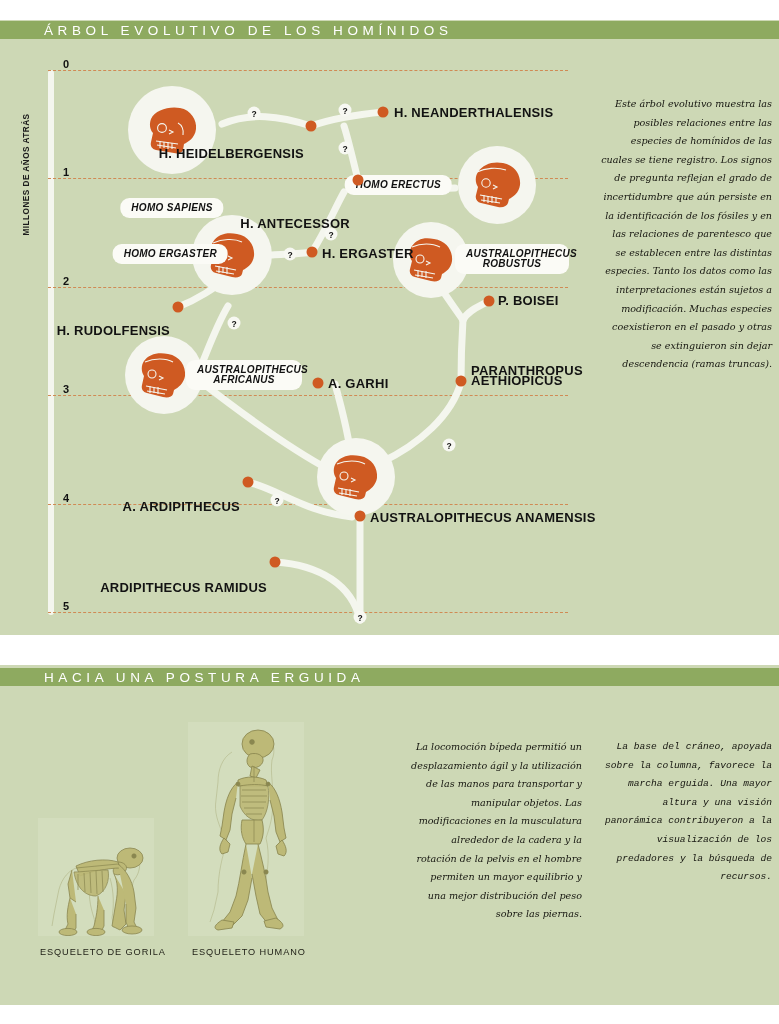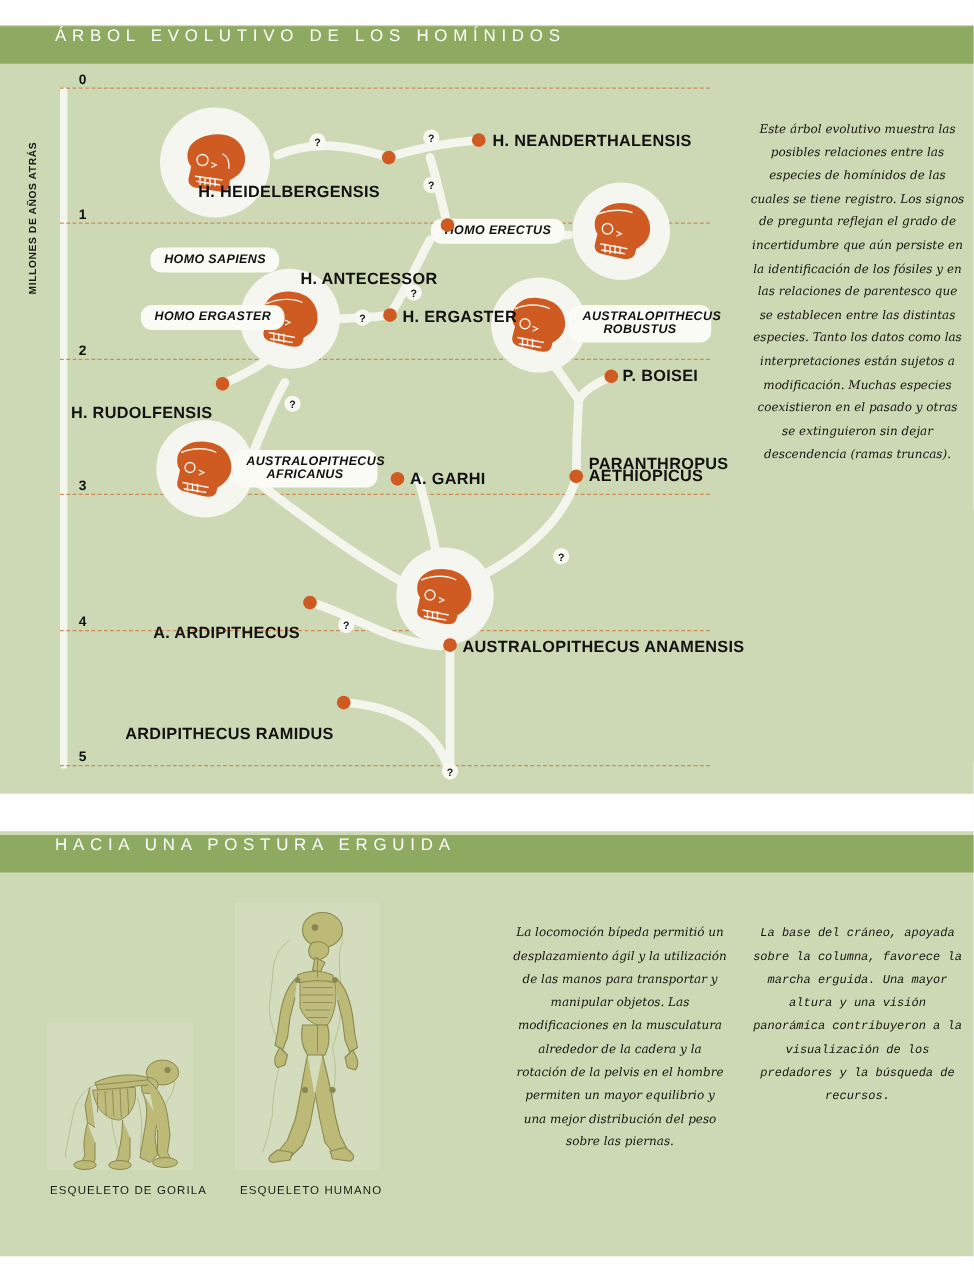--- a/index.html
+++ b/index.html
@@ -3,22 +3,22 @@
 <meta charset="utf-8">
 <style>
   html,body{margin:0;padding:0;background:#ffffff;}
   body{width:779px;height:1024px;position:relative;overflow:hidden;
        font-family:"Liberation Sans",sans-serif;}
 
   .panel{position:absolute;left:0;width:779px;background:#cdd8b5;}
   #tree-panel{top:20px;height:615px;}
   #posture-panel{top:665px;height:340px;}
 
-  .section-bar{position:absolute;left:0;width:779px;height:30px;
-      background:#8eaa60;display:flex;align-items:flex-start;}
+  .section-bar{position:absolute;left:0;width:779px;height:18px;
+      background:#8eaa60;display:flex;align-items:center;}
   #tree-bar{top:21px;}
   #posture-bar{top:668px;}
   .section-bar .title{color:#ffffff;font-size:13.5px;letter-spacing:4.6px;
       margin-left:44px;font-weight:400;}
 
   
   #chart{position:absolute;left:0;top:20px;width:579px;height:615px;}
   #axis-title{position:absolute;left:-44px;top:150px;width:140px;
       transform:rotate(-90deg);font-size:8.2px;font-weight:bold;
       letter-spacing:.5px;color:#1b1b1b;text-align:center;}
@@ -53,21 +53,21 @@
       padding:5px 11px;font-size:10px;font-weight:bold;font-style:italic;
       letter-spacing:.3px;color:#111;line-height:10px;text-align:center;
       white-space:nowrap;}
   .pill.two{white-space:normal;}
   .pill.anchor-left{transform:translateY(-50%);}
   .pill.anchor-right{transform:translate(-100%,-50%);}
 
   
   .bodytext{position:absolute;font-family:"DejaVu Serif",serif;
       font-style:italic;font-size:9.6px;line-height:18.6px;color:#15150f;
-      text-align:center;}
+      text-align:right;}
   #tree-note{left:600px;top:95px;width:172px;}
   #posture-note-1{left:410px;top:738px;width:172px;}
   #posture-note-2{left:600px;top:738px;width:172px;font-family:Liberation Mono, monospace;}
 
   
   .fig{position:absolute;background:#d3ddbd;}
   #gorilla-fig{left:38px;top:818px;width:116px;height:118px;}
   #human-fig{left:188px;top:722px;width:116px;height:214px;}
   .fig svg{display:block;width:100%;height:100%;}
   .fig-caption{position:absolute;font-size:9.2px;letter-spacing:.9px;

